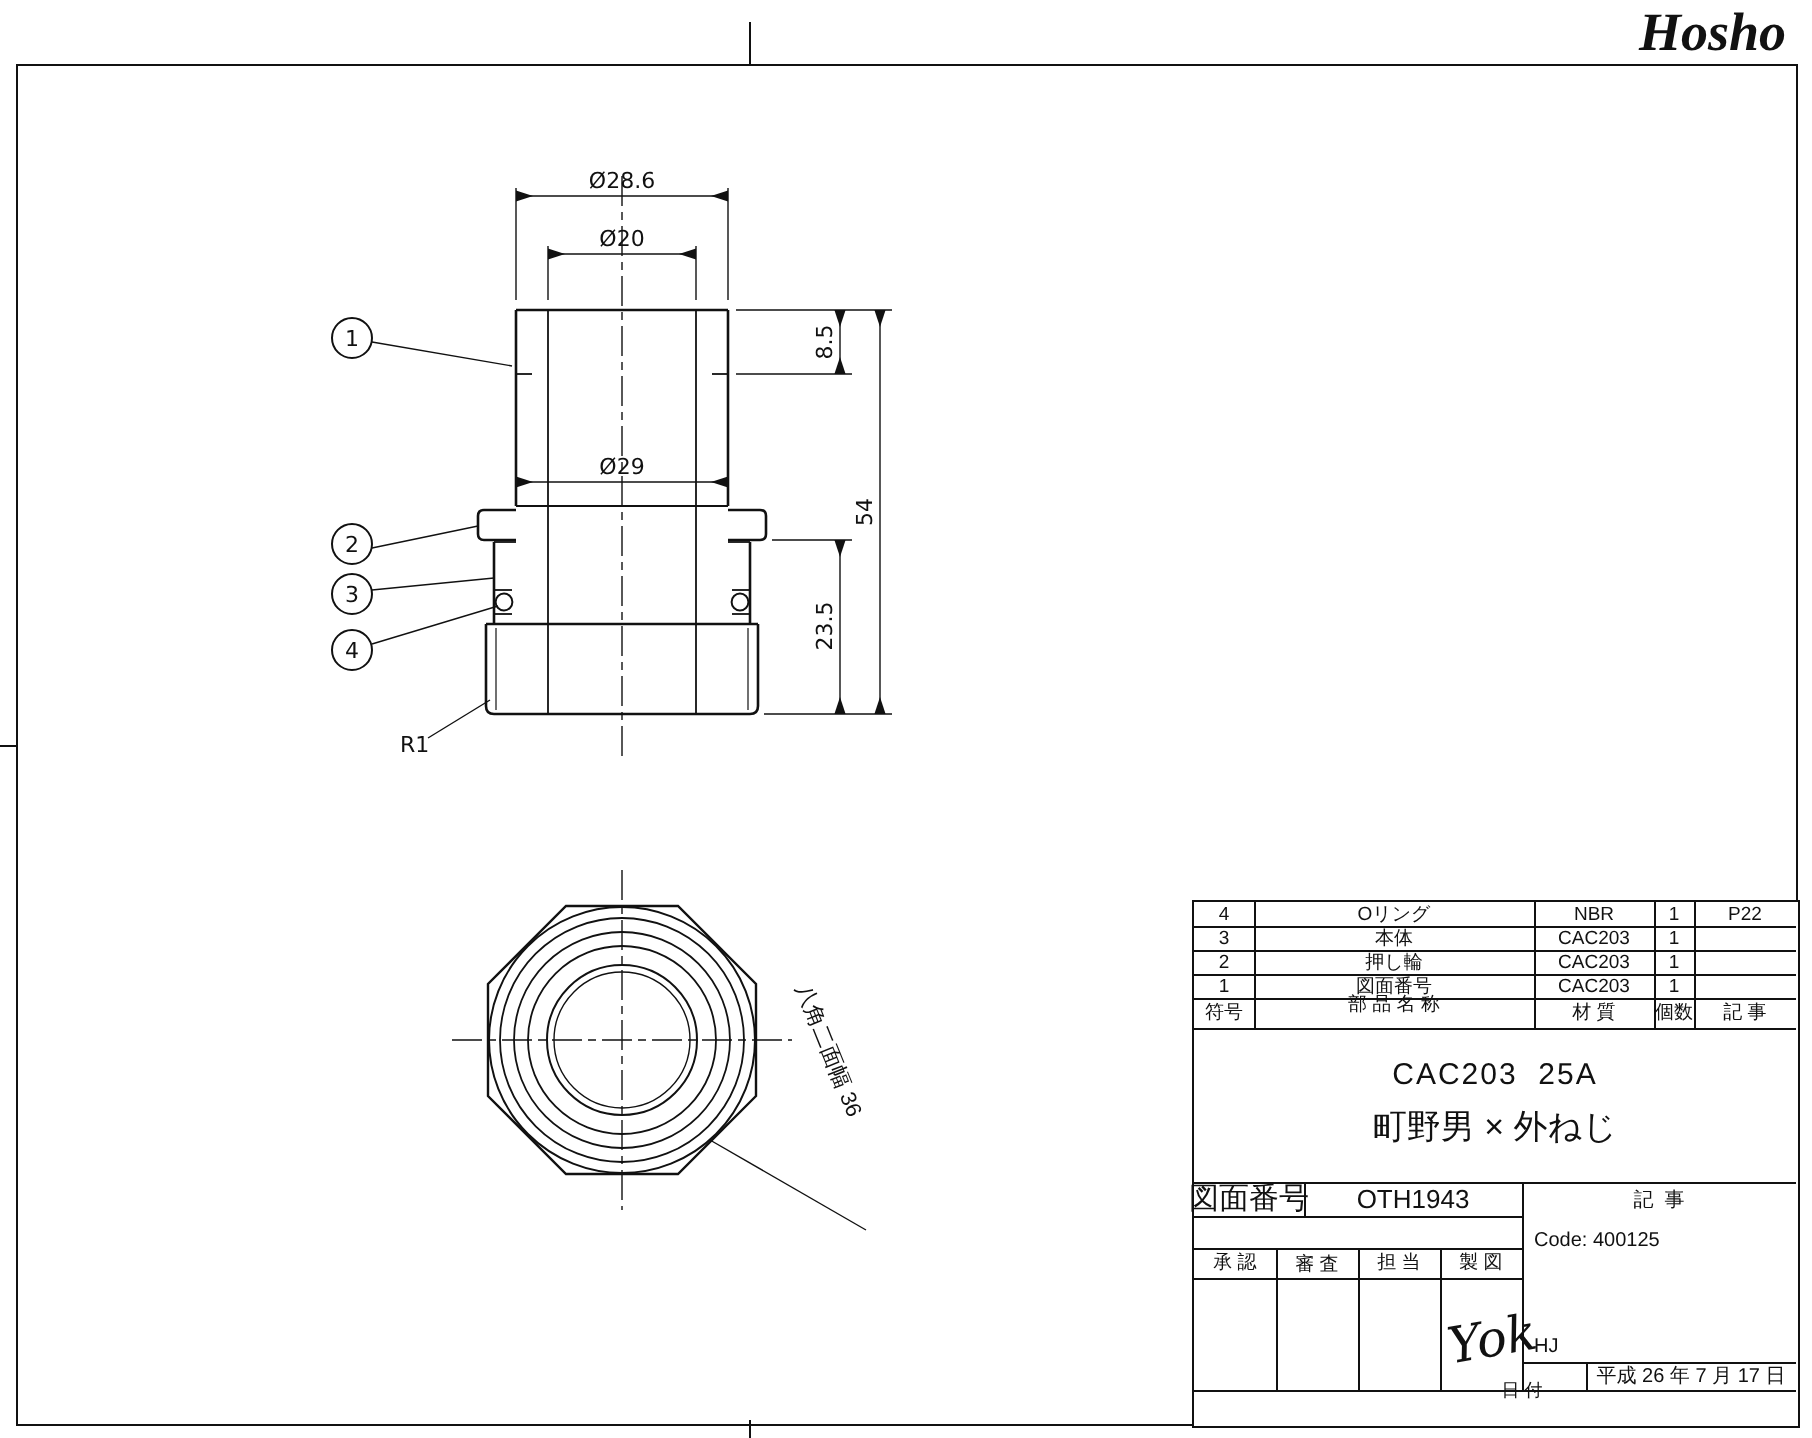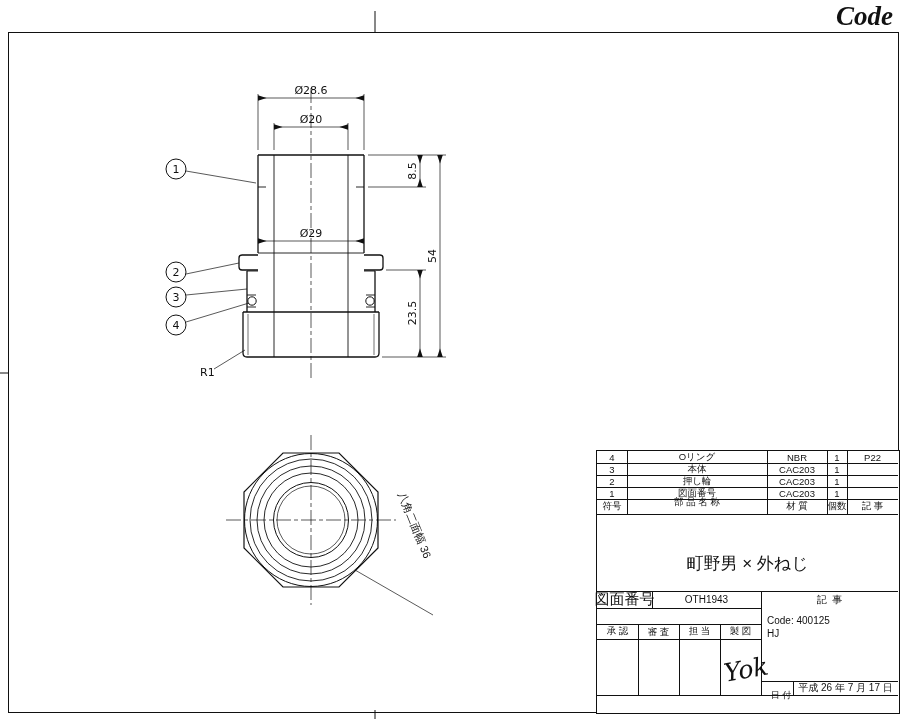--- a/index.html
+++ b/index.html
@@ -8,28 +8,28 @@
   .sheet-border{position:absolute;left:8px;top:32px;width:889px;height:679px;border:1.5px solid #111;}
   .logo{position:absolute;top:1px;right:13px;font-family:"Liberation Serif","DejaVu Serif",serif;
         font-style:italic;font-weight:bold;font-size:27px;color:#111;}
   svg.drawing{position:absolute;left:0;top:0;}
   .title-block{position:absolute;left:596px;top:450px;width:302px;height:262px;border:1px solid #111;background:#fff;}
   .hl,.vl{position:absolute;background:#111;}
   .hl{height:1px;}
   .vl{width:1px;}
   .tb-cell{position:absolute;display:flex;align-items:center;justify-content:center;
            font-size:9.5px;white-space:pre;color:#111;}
-  .code-cell{flex-direction:column;align-items:flex-start;justify-content:flex-start;line-height:1.25;}
+  .code-cell{flex-direction:column;align-items:flex-start;justify-content:flex-start;line-height:1.25;gap:40px;}
   .sig{font-family:"DejaVu Serif",serif;font-style:italic;font-size:25px;transform:rotate(-10deg);}
 </style>
 </head>
 <body>
 
 <div class="sheet-border"></div>
-<div class="logo">Code</div>
+<div class="logo">Hosho</div>
 
 <svg class="drawing" width="906" height="719" viewBox="0 0 906 719">
   <defs>
     <marker id="arrow" markerWidth="10" markerHeight="8" refX="9" refY="4" orient="auto-start-reverse" markerUnits="userSpaceOnUse">
       <path d="M0.5,4 L9,1.2 L9,6.8 Z" fill="#111"></path>
     </marker>
   </defs>
   <g stroke="#111" fill="none">
 
     <g stroke-width="1">
@@ -184,35 +184,36 @@
   <div class="tb-cell" style="left:170px;top:36px;width:60px;height:12px">CAC203</div>
   <div class="tb-cell" style="left:230px;top:36px;width:20px;height:12px">1</div>
   <div class="tb-cell" style="left:250px;top:36px;width:51px;height:12px"></div>
 
   <div class="tb-cell" style="left:0;top:48px;width:30px;height:15px">符号</div>
   <div class="tb-cell" style="left:30px;top:44px;width:140px;height:15px">部 品 名 称</div>
   <div class="tb-cell" style="left:170px;top:48px;width:60px;height:15px">材 質</div>
   <div class="tb-cell" style="left:230px;top:48px;width:20px;height:15px">個数</div>
   <div class="tb-cell" style="left:250px;top:48px;width:51px;height:15px">記 事</div>
 
+  <div class="tb-cell" style="left:0;top:72px;width:301px;height:28px;font-size:15px;letter-spacing:1px">CAC203  25A</div>
   <div class="tb-cell" style="left:0;top:100px;width:301px;height:24px;font-size:17px">町野男 × 外ねじ</div>
 
   <div class="tb-cell" style="left:0;top:140px;width:55px;height:17px;font-size:15px">図面番号</div>
-  <div class="tb-cell" style="left:55px;top:140px;width:109px;height:17px;font-size:10px">OTH1943</div>
+  <div class="tb-cell" style="left:55px;top:140px;width:109px;height:17px;font-size:13px">OTH1943</div>
   <div class="tb-cell" style="left:164px;top:140px;width:137px;height:17px;font-size:10px">記  事</div>
 
 
   <div class="tb-cell code-cell" style="left:170px;top:164px;width:125px;height:32px;font-size:10px">
     <div>Code: 400125</div>
     <div>HJ</div>
   </div>
 
   <div class="tb-cell" style="left:0;top:173px;width:41px;height:15px">承 認</div>
   <div class="tb-cell" style="left:41px;top:174px;width:41px;height:15px">審 査</div>
   <div class="tb-cell" style="left:82px;top:173px;width:41px;height:15px">担 当</div>
   <div class="tb-cell" style="left:123px;top:173px;width:41px;height:15px">製 図</div>
 
   <div class="tb-cell sig" style="left:118px;top:196px;width:62px;height:44px">Yok</div>
 
-  <div class="tb-cell" style="left:168px;top:230px;width:32px;height:29px;font-size:9px">日 付</div>
+  <div class="tb-cell" style="left:148px;top:230px;width:32px;height:29px;font-size:9px">日 付</div>
   <div class="tb-cell" style="left:196px;top:230px;width:105px;height:14px;font-size:10px">平成 26 年 7 月 17 日</div>
 
 </div>
 
 </body></html>

